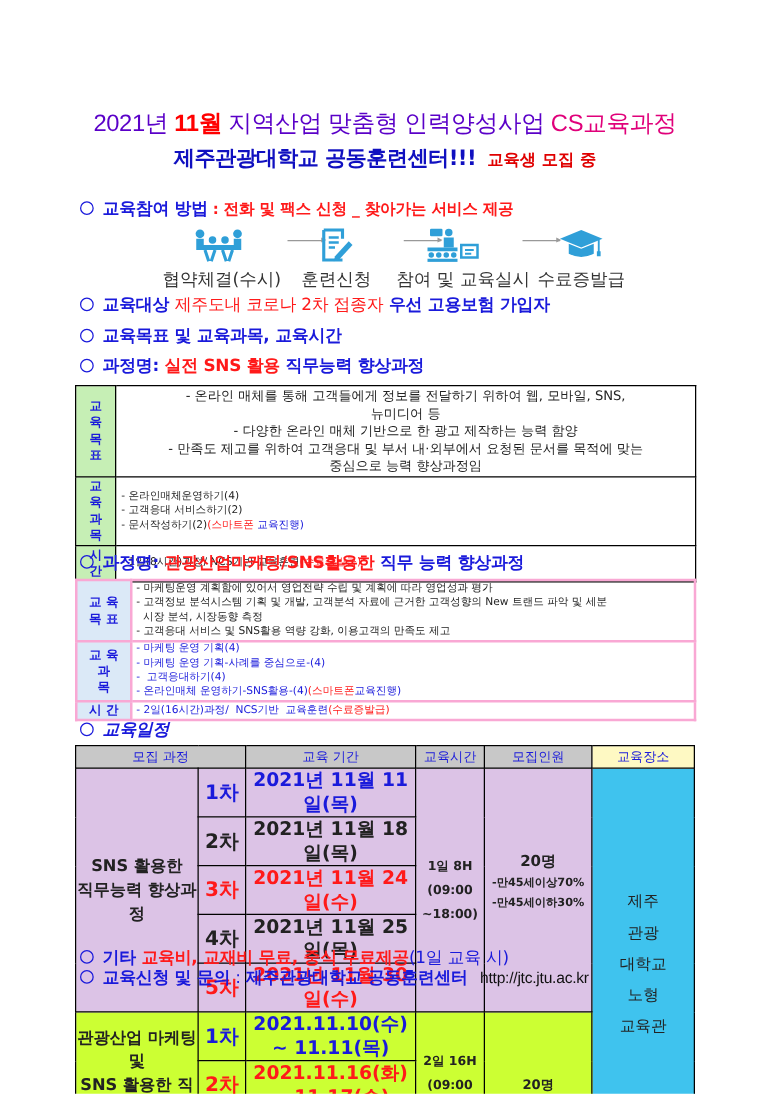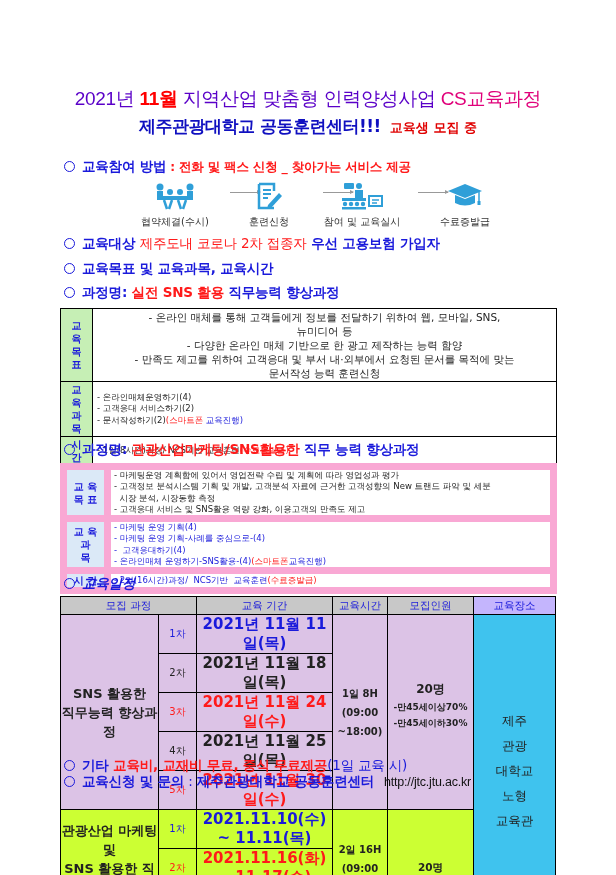--- a/index.html
+++ b/index.html
@@ -16,49 +16,49 @@
 
   .bullet { position: absolute; left: 64px; font-size: 13.5px; font-weight: bold; color: #1a1adb; white-space: nowrap; letter-spacing: -0.2px; }
   .bullet .ring { display: inline-block; width: 11px; height: 11px; border: 1.5px solid #1a1adb; border-radius: 50%; margin-right: 7px; vertical-align: -1px; }
   .red { color: #ff1a1a; }
   .blue { color: #1a1adb; }
   .normal { font-weight: normal; }
 
   .steps { position: absolute; top: 180px; left: 130px; width: 400px; height: 50px; }
   .step { position: absolute; top: 0; width: 90px; text-align: center; }
   .step .ico { height: 32px; display: flex; align-items: center; justify-content: center; }
-  .step .lbl { font-size: 10px; color: #333; margin-top: 3px; white-space: nowrap; }
+  .step .lbl { font-size: 14px; color: #333; margin-top: 3px; white-space: nowrap; }
   .arrow { position: absolute; top: 12px; width: 30px; height: 1px; background: #999; }
   .arrow::after { content: ""; position: absolute; right: -1px; top: -2px; border-left: 4px solid #999; border-top: 2.5px solid transparent; border-bottom: 2.5px solid transparent; }
 
   table { border-collapse: collapse; }
   .t1 { position: absolute; top: 308px; left: 60px; width: 497px; border: 1.5px solid #000; font-size: 10px; }
   .t1 td { border: 1px solid #000; padding: 1px 4px; vertical-align: middle; }
   .t1 .hdr { background: #c6efb5; color: #1a1adb; font-weight: bold; text-align: center; width: 32px; font-size: 10px; line-height: 13px; }
   .t1 .goal { text-align: center; font-size: 10.5px; line-height: 14px; color: #222; }
   .t1 .list { font-size: 8.5px; line-height: 11.5px; color: #222; }
   .t1 .list .r { color: #ff1a1a; }
   .t1 .list .b { color: #1a1adb; }
 
   .t2 { position: absolute; top: 463px; left: 60px; width: 497px; border: 1px solid #2e75b6; font-size: 9px; }
-  .t2 td { border: 7px solid #f9a8d4; padding: 0 3px; vertical-align: middle; }
+  .t2 td { border: 2px solid #f9a8d4; padding: 0 3px; vertical-align: middle; }
   .t2 .hdr { background: #dbe9f7; color: #1a1adb; font-weight: bold; text-align: center; width: 44px; line-height: 13px; font-size: 10px; }
   .t2 .list { font-size: 8.5px; line-height: 11.3px; color: #222; }
   .t2 .list.blue { color: #1a1adb; }
   .t2 .list .r { color: #ff1a1a; }
   .t2 .list .b { color: #1a1adb; }
 
   .t3 { position: absolute; top: 596px; left: 60px; width: 496px; font-size: 10px; }
   .t3 td { border: 1px solid #000; text-align: center; vertical-align: middle; padding: 0; }
   .t3 th { border: 1px solid #000; background: #c8c8c8; color: #1a1adb; font-weight: normal; height: 18px; font-size: 10.5px; }
-  .t3 th.place { background: #c4b5fd; color: #1a1adb; }
+  .t3 th.place { background: #fef9c3; color: #1a1adb; }
   .t3 .purple { background: #dcc3e6; }
   .t3 .lime { background: #ccff33; }
   .t3 .sky { background: #3fc3ee; font-size: 12.5px; line-height: 25px; color: #222; }
-  .t3 .ord { font-weight: normal; width: 38px; font-size: 10px; }
+  .t3 .ord { font-weight: bold; width: 38px; font-size: 16px; }
   .t3 .period { font-weight: bold; font-size: 15px; width: 136px; }
   .t3 .course { font-weight: bold; font-size: 13px; line-height: 19px; color: #222; width: 98px; }
   .t3 .time { font-weight: bold; font-size: 10px; line-height: 19px; color: #222; width: 55px; }
   .t3 .people { font-weight: bold; color: #222; width: 86px; }
   .t3 td.r { color: #ff1a1a; }
   .t3 td.b { color: #1a1adb; }
   .t3 td.k { color: #222; }
   .t3 tbody tr { height: 19.5px; }
 
   .tel { position: absolute; top: 791px; left: 226px; font-size: 12px; color: #111; font-family: "Liberation Sans", sans-serif; }
@@ -166,21 +166,21 @@
   <table class="t1">
     <tbody>
         <tr style="height:73px;">
       <td class="hdr"><span style="white-space:pre-line">교 육
 목 표</span></td>
       <td class="goal">
         <div>- 온라인 매체를 통해 고객들에게 정보를 전달하기 위하여 웹, 모바일, SNS,</div>
         <div>뉴미디어 등</div>
         <div>- 다양한 온라인 매체 기반으로 한 광고 제작하는 능력 함양</div>
         <div>- 만족도 제고를 위하여 고객응대 및 부서 내·외부에서 요청된 문서를 목적에 맞는</div>
-        <div>문서작성 능력 훈련신청</div>
+        <div>중심으로 능력 향상과정임</div>
       </td>
     </tr>
     <tr style="height:37px;">
       <td class="hdr"><span style="white-space:pre-line">교 육
 과 목</span></td>
       <td class="list">
         <div>- 온라인매체운영하기(4)</div>
         <div>- 고객응대 서비스하기(2)</div>
         <div><span>- 문서작성하기(2)</span><span class="r">(스마트폰</span> <span class="b">교육진행)</span></div>
       </td>

